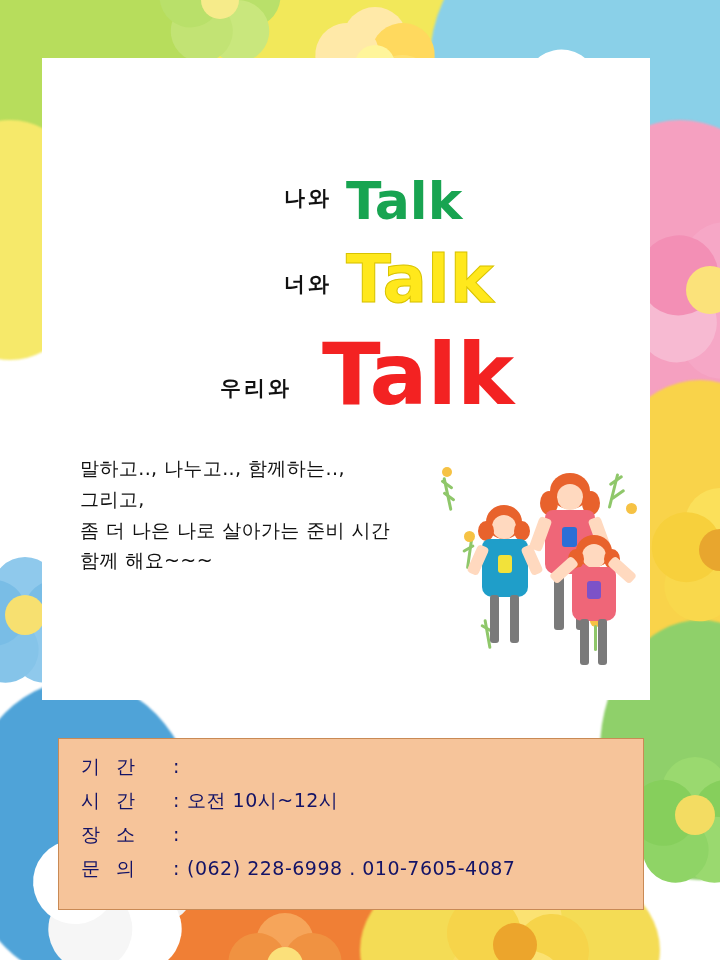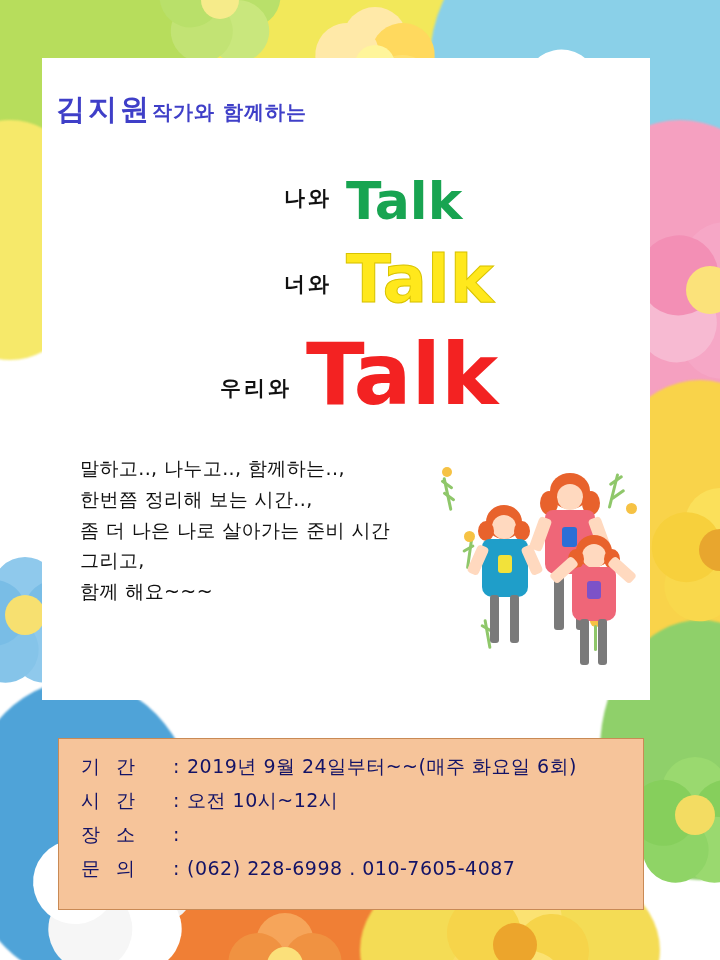--- a/index.html
+++ b/index.html
@@ -127,21 +127,21 @@
   }
   .row1 .lead { width: 290px; }
   .row1 .word { font-size: 52px; color: #18a451; }
   .row2 { height: 86px; }
   .row2 .lead { width: 290px; }
   .row2 .word {
     font-size: 66px;
     color: #ffe81c;
     -webkit-text-stroke: 1px #d8c300;
   }
-  .row3 { height: 104px; }
+  .row3 { height: 104px; gap: 16px; }
   .row3 .lead { width: 250px; }
   .row3 .word { font-size: 86px; color: #f32222; }
 
   
   .body-text {
     position: absolute;
     left: 38px;
     top: 395px;
     width: 420px;
     font-family: "DejaVu Sans", sans-serif;
@@ -323,44 +323,40 @@
       <span style="width:58px;height:58px;background:#f09241;margin-left:-29px;margin-top:-52px;transform:rotate(72deg);"></span>
       <span style="width:58px;height:58px;background:#f6a55a;margin-left:-29px;margin-top:-52px;transform:rotate(144deg);"></span>
       <span style="width:58px;height:58px;background:#f39b4d;margin-left:-29px;margin-top:-52px;transform:rotate(216deg);"></span>
       <span style="width:58px;height:58px;background:#f09241;margin-left:-29px;margin-top:-52px;transform:rotate(288deg);"></span>
       <div class="core" style="width:36px;height:36px;background:#fbe07a;"></div>
     </div>
   </div>
 
   <div class="card">
 
-    <div class="author-line">
-      <span class="author-name">김지원</span><span class="author-suffix">작가와 함께하는</span>
-    </div>
 
     <div class="talk-rows">
       <div class="talk-row row1">
         <div class="lead">나와</div>
         <div class="word" style="color: rgb(24, 164, 81);">Talk</div>
       </div>
       <div class="talk-row row2">
         <div class="lead">너와</div>
         <div class="word" style="color: rgb(255, 232, 28);">Talk</div>
       </div>
       <div class="talk-row row3">
         <div class="lead">우리와</div>
         <div class="word" style="color: rgb(243, 34, 34);">Talk</div>
       </div>
     </div>
 
     <div class="body-text">
       <div>말하고..,  나누고.., 함께하는..,</div>
-      <div>한번쯤 정리해 보는 시간..,</div>
+      <div>그리고,</div>
       <div>좀 더 나은 나로 살아가는 준비 시간</div>
-      <div>그리고,</div>
       <div>함께 해요~~~</div>
     </div>
 
     <div class="illus">
 
       <div class="sprig" style="left:6px;top:34px;width:3px;height:34px;transform:rotate(-12deg);"></div>
       <div class="sprig" style="left:0px;top:40px;width:14px;height:3px;transform:rotate(35deg);"></div>
       <div class="sprig" style="left:2px;top:52px;width:14px;height:3px;transform:rotate(35deg);"></div>
       <div class="tinyflower" style="left:2px;top:24px;width:10px;height:10px;background:#f6c244;"></div>
 
@@ -417,21 +413,20 @@
         <div class="leg" style="left:40px;top:84px;width:9px;height:46px;"></div>
       </div>
     </div>
   </div>
 
 
   <div class="info-box">
     <div class="info-row">
       <span class="k">기 간</span>
       <span class="sep">:</span>
-      <span class="v">2019년 9월 24일부터~~(매주 화요일 6회)</span>
     </div>
     <div class="info-row">
       <span class="k">시 간</span>
       <span class="sep">:</span>
       <span class="v">오전 10시~12시</span>
     </div>
     <div class="info-row">
       <span class="k">장 소</span>
       <span class="sep">:</span>
     </div>

